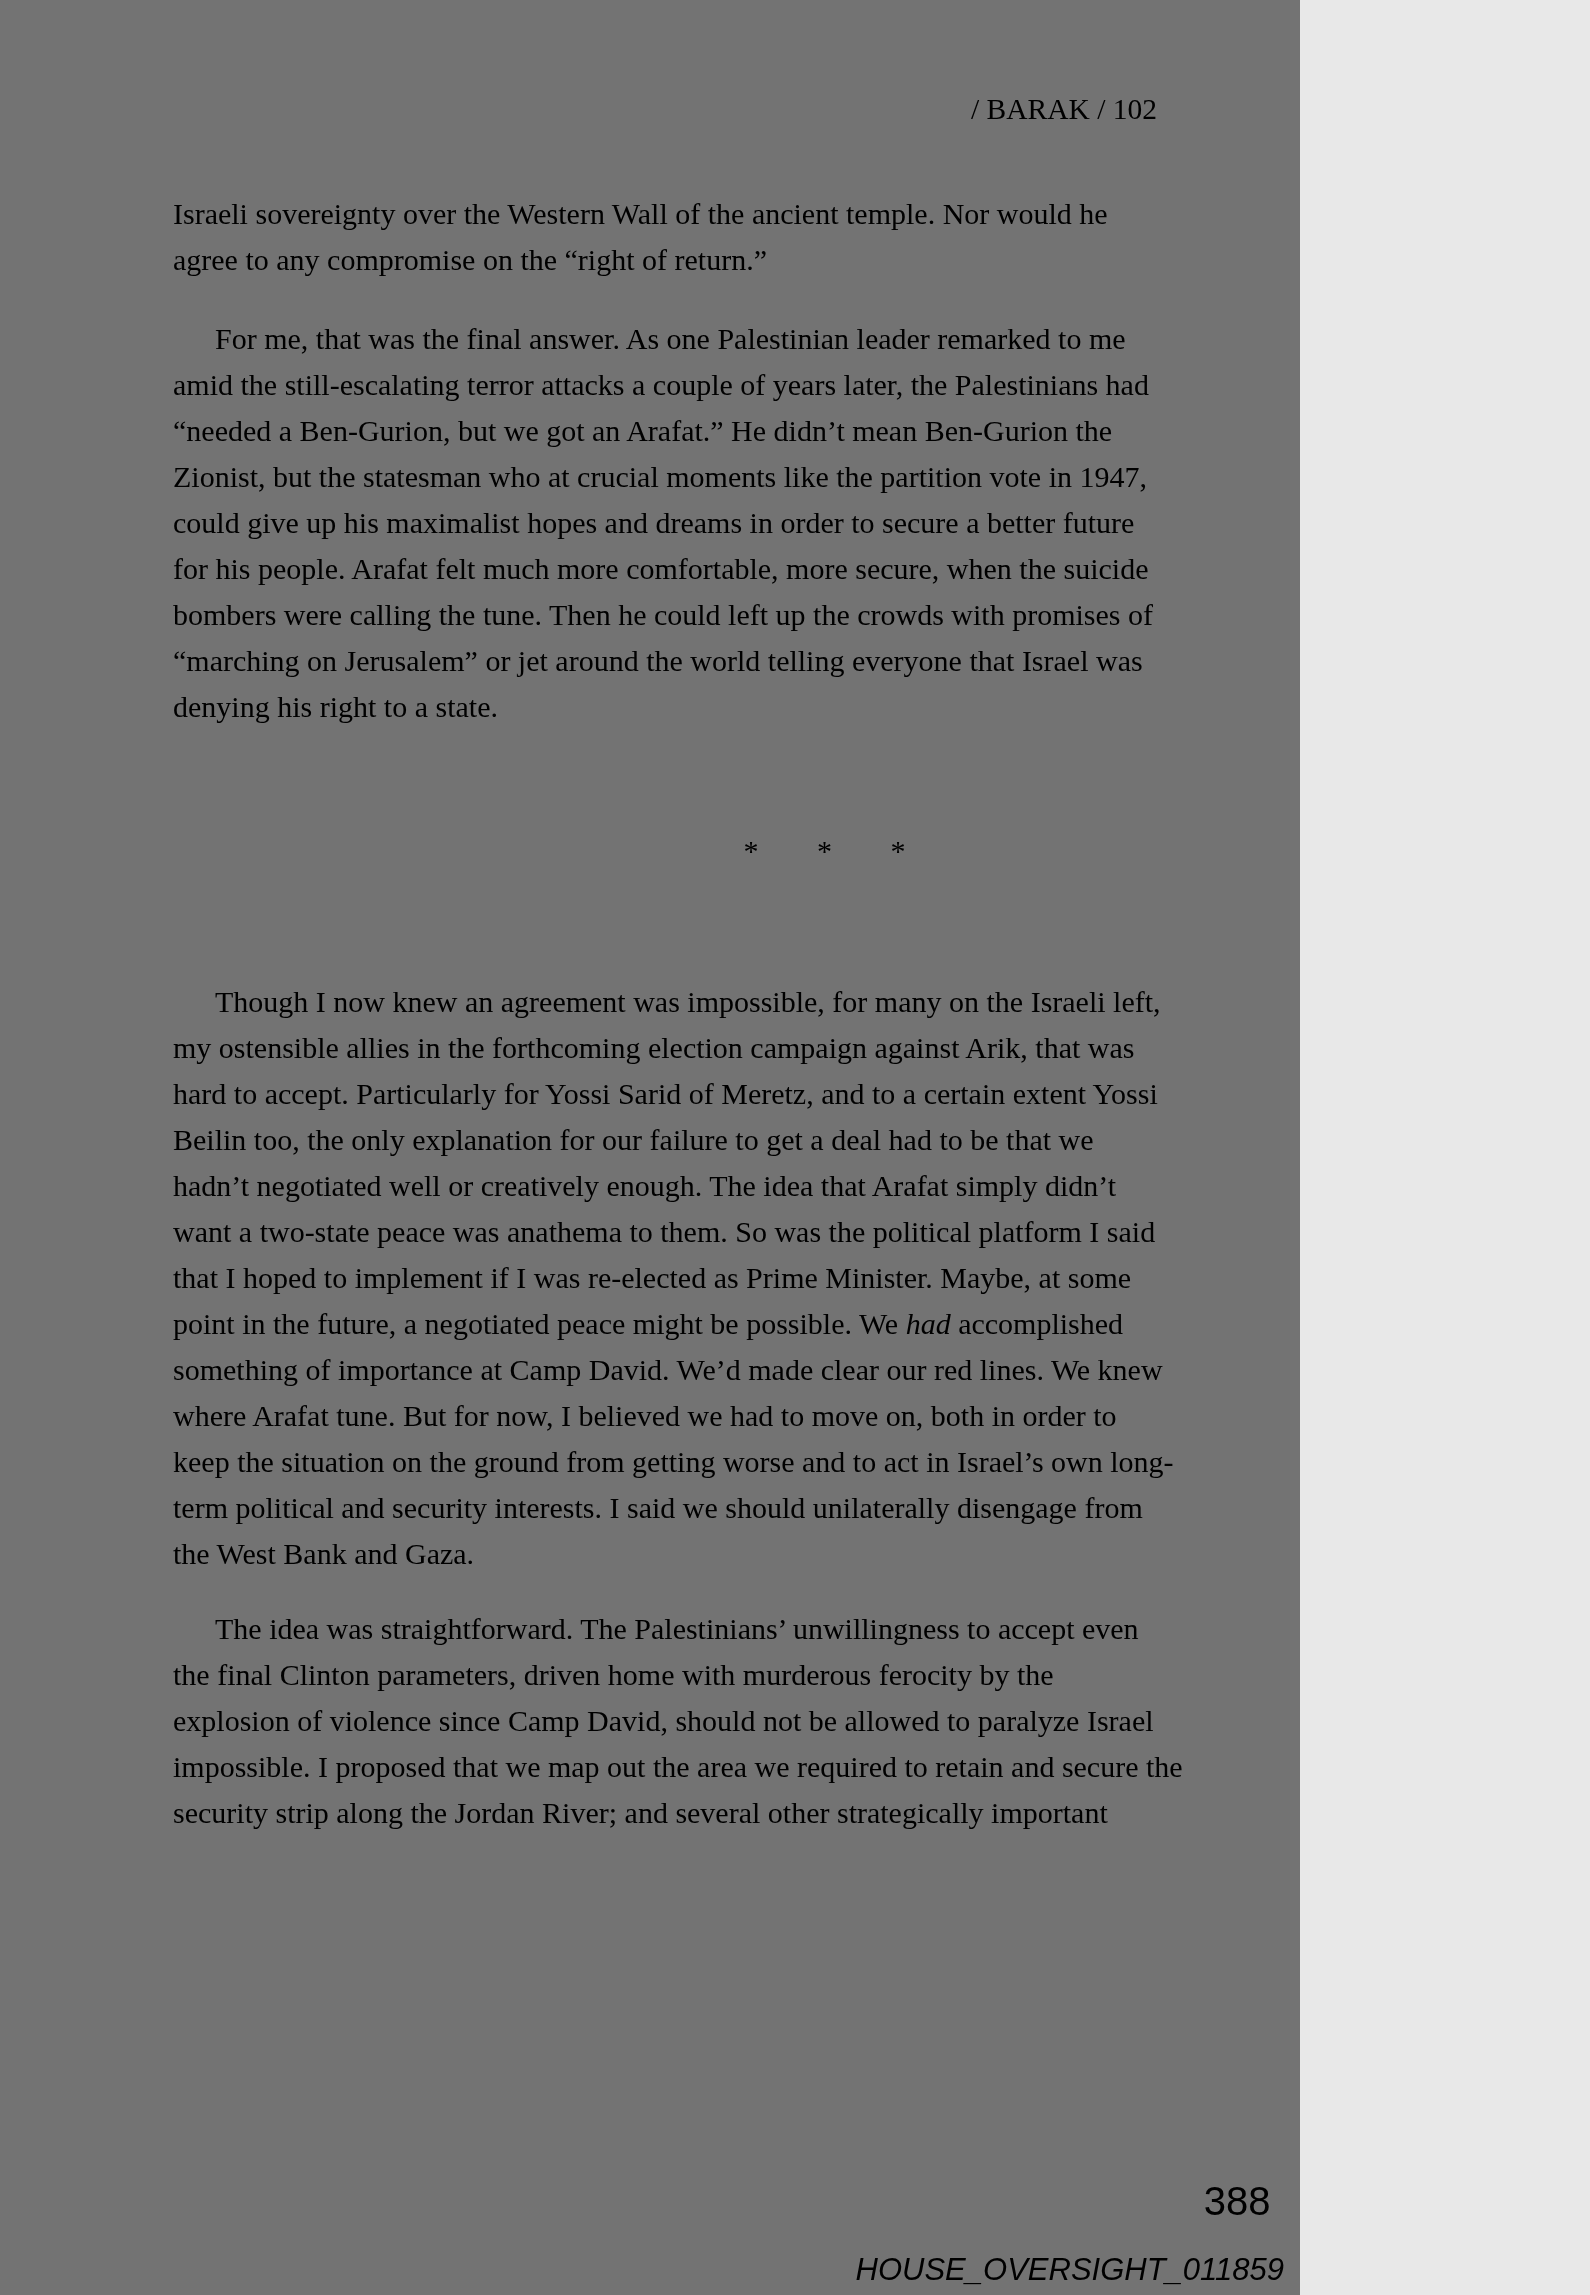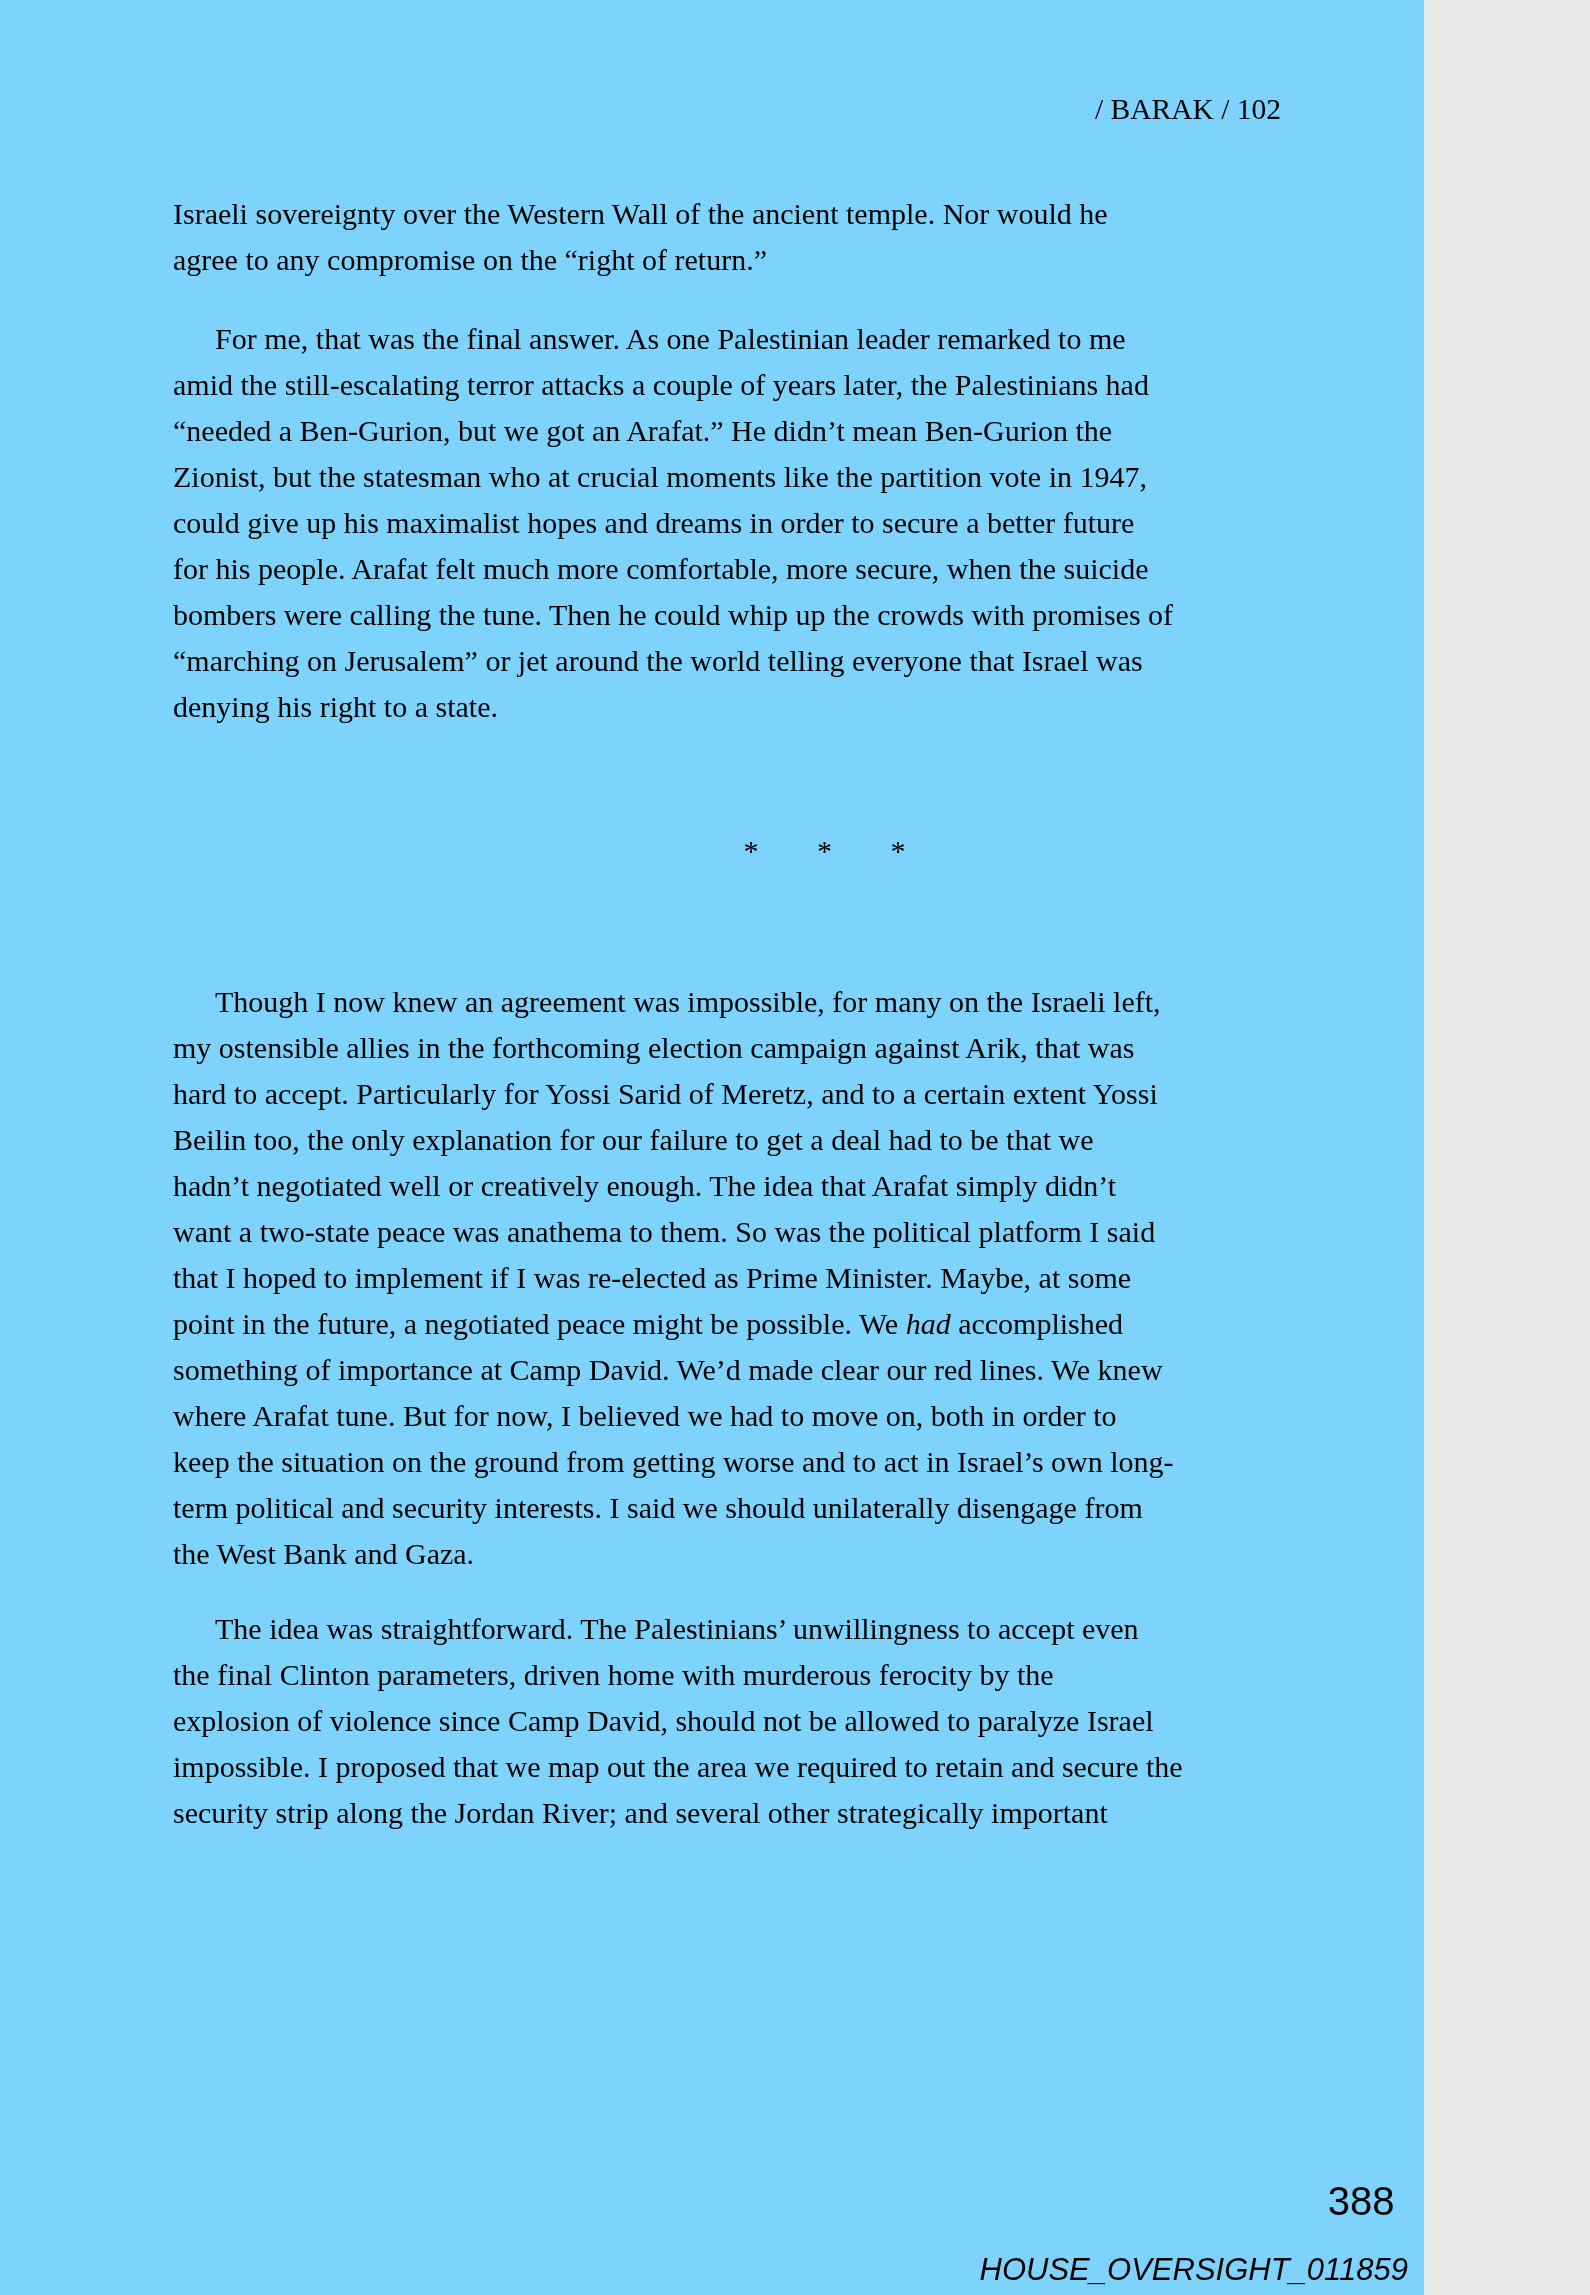--- a/index.html
+++ b/index.html
@@ -1,20 +1,20 @@
 <!DOCTYPE html>
 <html style="font-size:10.3px"><head>
 <meta charset="utf-8">
 <style>
   html, body { margin: 0; padding: 0; background: #e8e8e8; }
   .page {
     position: relative;
-    width: 1424px;
+    width: 1300px;
     height: 2295px;
-    background: #7dd3fc;
+    background: #737373;
     color: #000000;
     font-family: "Liberation Serif", "DejaVu Serif", serif;
     overflow: hidden;
   }
   .running-header {
     position: absolute;
     top: 93px;
     right: 143px;
     font-size: 29.5px;
     line-height: 33px;
@@ -77,21 +77,21 @@
       <div class="line">agree to any compromise on the “right of return.”</div>
     </div>
 
     <div class="para p2">
       <div class="line indent">For me, that was the final answer. As one Palestinian leader remarked to me</div>
       <div class="line">amid the still-escalating terror attacks a couple of years later, the Palestinians had</div>
       <div class="line">“needed a Ben-Gurion, but we got an Arafat.” He didn’t mean Ben-Gurion the</div>
       <div class="line">Zionist, but the statesman who at crucial moments like the partition vote in 1947,</div>
       <div class="line">could give up his maximalist hopes and dreams in order to secure a better future</div>
       <div class="line">for his people. Arafat felt much more comfortable, more secure, when the suicide</div>
-      <div class="line">bombers were calling the tune. Then he could whip up the crowds with promises of</div>
+      <div class="line">bombers were calling the tune. Then he could left up the crowds with promises of</div>
       <div class="line">“marching on Jerusalem” or jet around the world telling everyone that Israel was</div>
       <div class="line">denying his right to a state.</div>
     </div>
 
     <div class="separator-block">
       <div class="line">* * *</div>
     </div>
 
     <div class="para p3">
       <div class="line indent">Though I now knew an agreement was impossible, for many on the Israeli left,</div>

